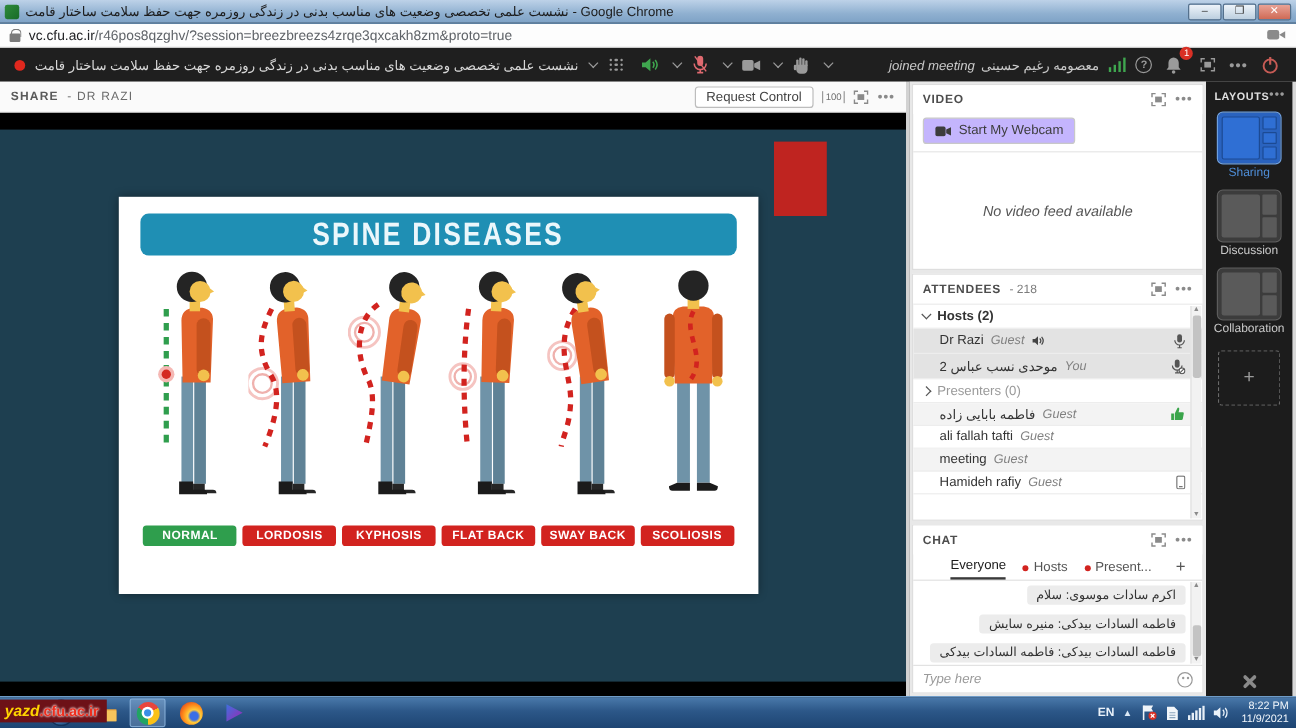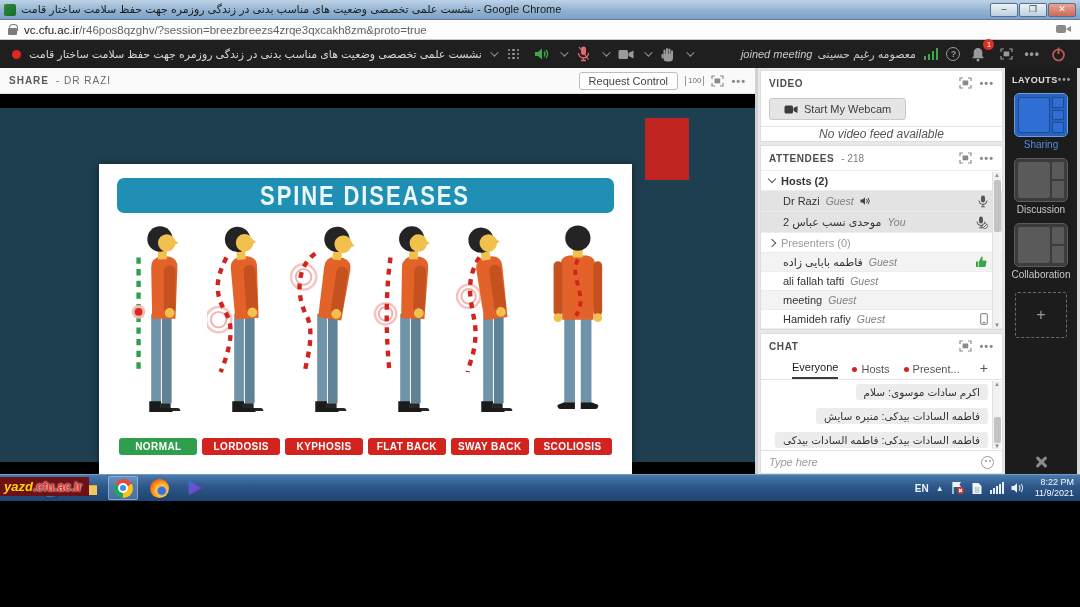--- a/index.html
+++ b/index.html
@@ -40,21 +40,21 @@
   .joined { display:flex; gap:5px; align-items:baseline; white-space:nowrap; font-size:11px; color:#c9c9c9; }
   .joined em { font-style:italic; }
   .sigbars { display:flex; align-items:flex-end; gap:1.5px; height:12px; }
   .sigbars i { width:2.5px; background:#3fa64f; }
   .help { width:14px; height:14px; border:1.5px solid #9a9a9a; border-radius:50%; display:flex; align-items:center; justify-content:center; font-size:9px; color:#9a9a9a; font-weight:bold; }
   .bellwrap { position:relative; }
   .badge { position:absolute; top:-5px; right:-6px; background:#d93025; color:#fff; font-size:8px; min-width:11px; height:11px; border-radius:6px; display:flex; align-items:center; justify-content:center; padding:0 2px; }
   .dots3 { letter-spacing:1px; color:#9a9a9a; font-size:12px; font-weight:bold; }
 
   
-  #main { height:406px; display:flex; background:#d8d8d8; }
+  #main { height:512px; display:flex; background:#d8d8d8; }
   #share-pod { width:758px; border-right:3px solid #d2d2d2; display:flex; flex-direction:column; background:#000; }
   .podhead { height:26px; background:#fafafa; border-bottom:1px solid #e1e1e1; display:flex; align-items:center; padding:0 9px; gap:7px; }
   .podtitle { font-size:10px; font-weight:bold; letter-spacing:1px; color:#5a5a5a; white-space:nowrap; }
   .podtitle.norm { font-weight:normal; color:#6a6a6a; }
   .rc-btn { border:1px solid #bdbdbd; background:#fff; border-radius:3px; padding:2px 9px; font-size:11px; color:#444; }
   .icon100 { font-size:8px; color:#6f6f6f; border-left:1px solid #9a9a9a; border-right:1px solid #9a9a9a; padding:1px 2px; line-height:1; position:relative; }
   .fsi { width:13px; height:12px; display:inline-block; }
   .hdots { color:#8a8a8a; font-size:11px; letter-spacing:1px; font-weight:bold; }
 
   #stage { flex:1; position:relative; background:#000; overflow:hidden; }
@@ -77,21 +77,21 @@
 
   
   #rpanel { width:247px; background:#e8e8e8; display:flex; flex-direction:column; padding:2px; gap:3px; }
   .pod { background:#fff; border:1px solid #dedede; display:flex; flex-direction:column; }
   .pod .podhead { height:24px; background:#fff; border-bottom:none; padding:0 8px; }
   .pod .podtitle { letter-spacing:.6px; color:#4d4d4d; }
   .cnt { font-size:10px; color:#7c7c7c; font-weight:normal; }
 
   #video-pod { height:162px; }
   .webcam-row { padding:3px 8px 6px; }
-  .webcam-btn { display:inline-flex; align-items:center; gap:6px; border:1px solid #c8c8c8; border-radius:3px; background:#e5e5e5; padding:4px 14px; font-size:11px; color:#3c3c3c; }
+  .webcam-btn { display:inline-flex; align-items:center; gap:6px; border:1px solid #c8c8c8; border-radius:3px; background:#c4b5fd; padding:4px 9px; font-size:11px; color:#3c3c3c; }
   .vid-divider { border-top:1px solid #e6e6e6; }
   .vid-empty { flex:1; display:flex; align-items:center; justify-content:center; font-style:italic; color:#555; font-size:12px; }
 
   #att-pod { height:215px; }
   .attlist { flex:1; position:relative; overflow:hidden; border-top:1px solid #ececec; }
   .arow { height:20px; display:flex; align-items:center; padding:0 14px 0 8px; gap:6px; border-bottom:1px solid #ededed; font-size:11px; color:#333; }
   .arow.group { font-weight:bold; }
   .arow.group.dis { color:#9a9a9a; font-weight:normal; }
   .arow.host { background:#e3e3e3; padding-left:22px; height:21px; }
   .arow.part { padding-left:22px; height:19px; }

